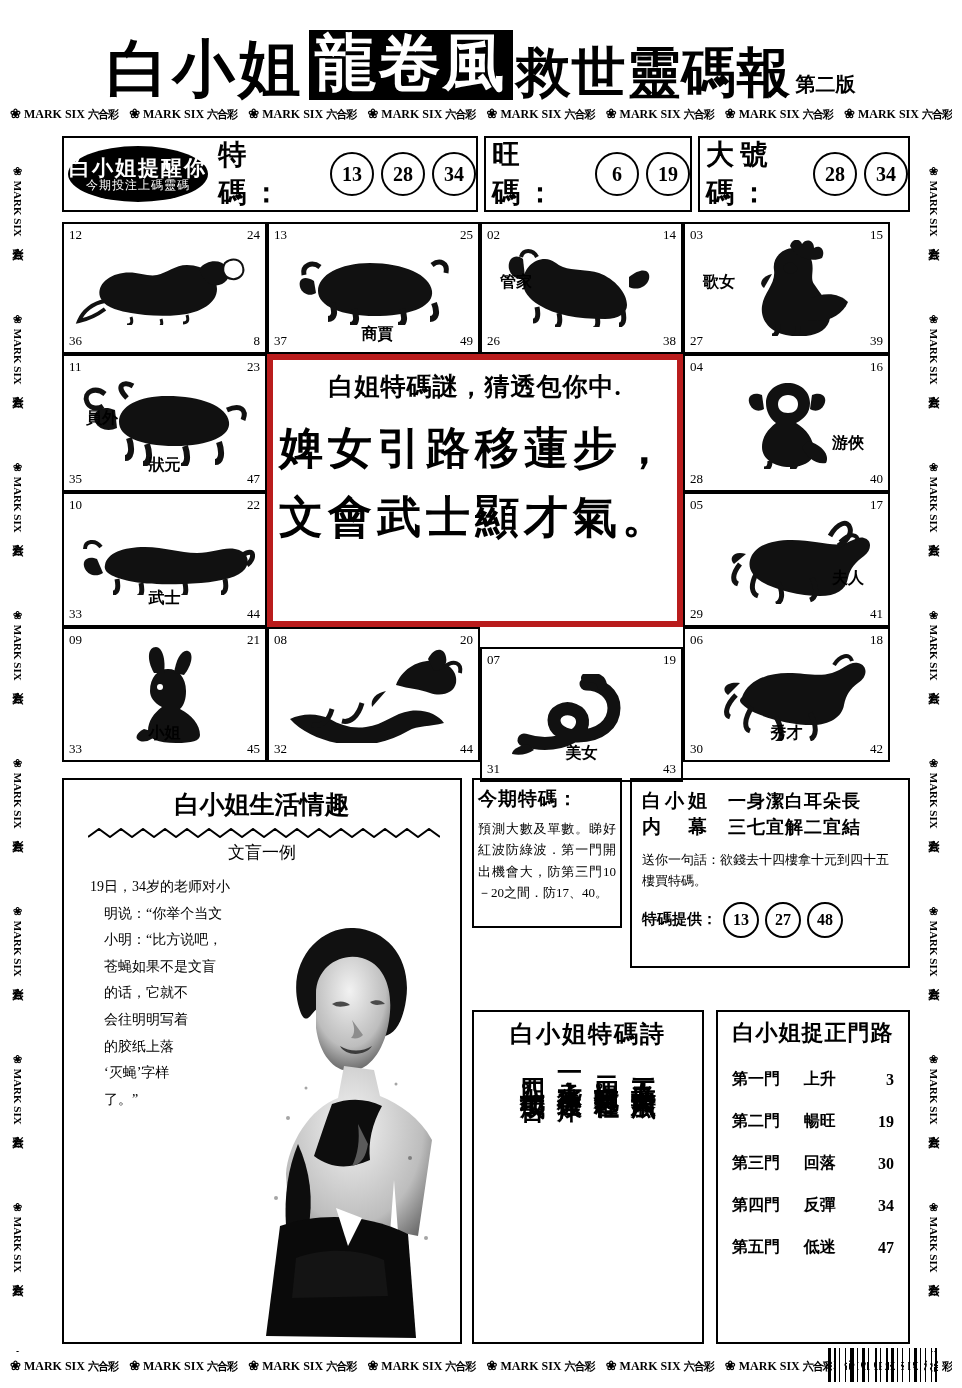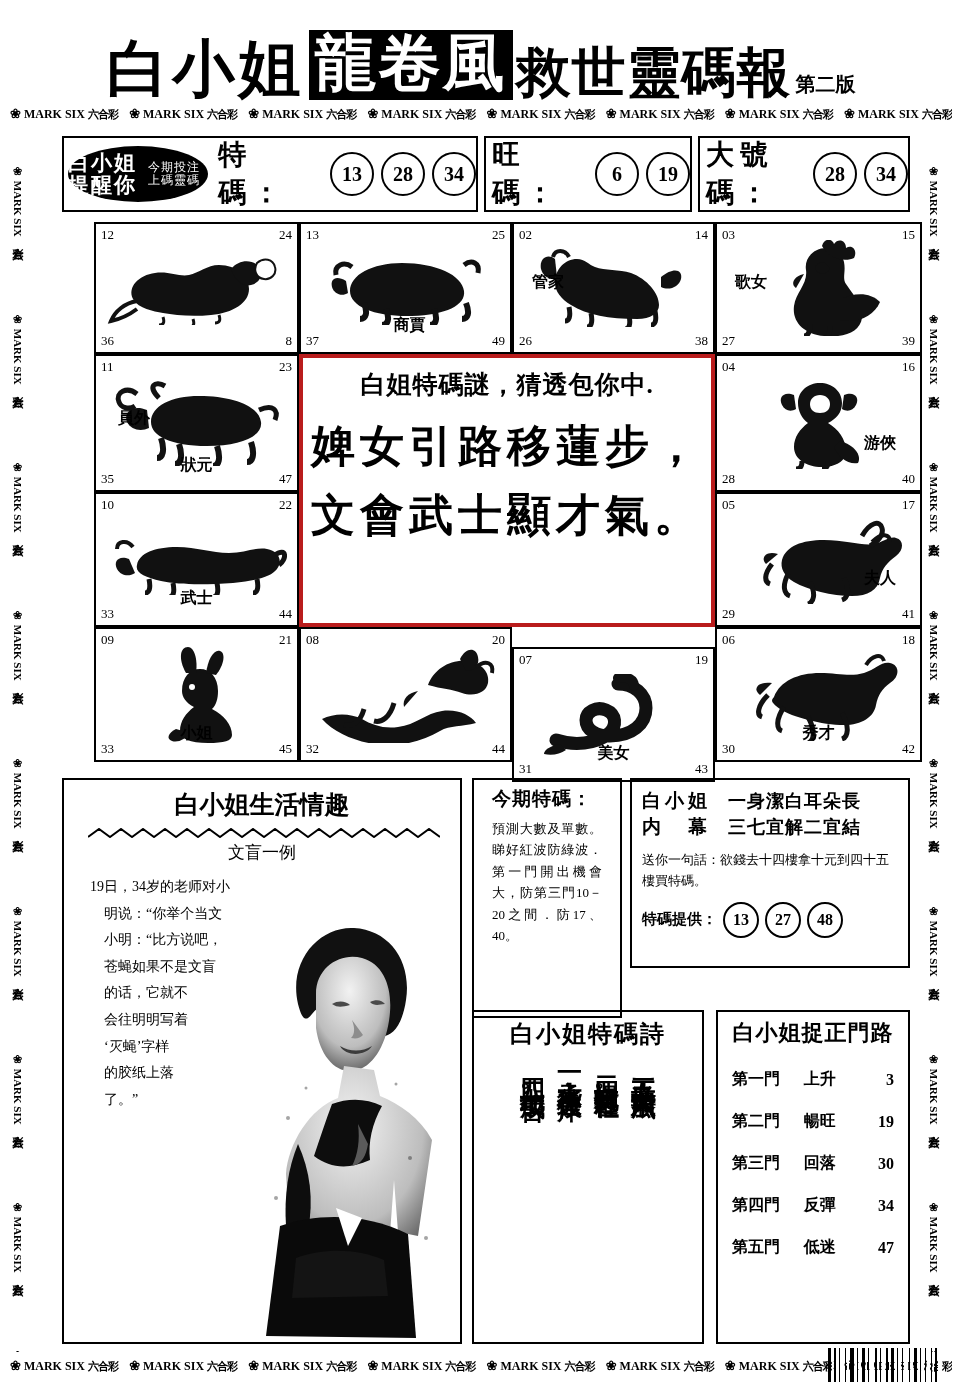--- a/index.html
+++ b/index.html
@@ -26,62 +26,62 @@
   .border-left{left:10px;}
   .border-right{left:926px;}
   .side-cell{writing-mode:vertical-rl;text-orientation:mixed;font-size:11px;font-weight:bold;font-family:"Liberation Serif",serif;height:148px;display:flex;align-items:center;justify-content:center;white-space:nowrap;}
 
   
   .topbar{position:absolute;left:62px;top:136px;width:848px;height:76px;display:flex;gap:6px;}
   .tb-box{border:2px solid #000;box-sizing:border-box;display:flex;align-items:center;}
   .tb1{width:416px;}
   .tb2{width:208px;}
   .tb3{width:212px;}
-  .blob{width:180px;height:56px;margin-left:4px;background:#000;border-radius:50%/50%;color:#fff;display:flex;flex-direction:row;align-items:center;justify-content:center;line-height:1.05;}
+  .blob{width:180px;height:56px;margin-left:4px;background:#000;border-radius:50%/50%;color:#fff;display:flex;flex-direction:column;align-items:center;justify-content:center;line-height:1.05;}
   .blob .l1{font-size:21px;font-weight:bold;letter-spacing:2px;}
   .blob .l2{font-size:12px;letter-spacing:1px;}
   .tb-label{font-size:28px;font-weight:bold;letter-spacing:6px;margin:0 6px 0 10px;}
   .balls{display:flex;gap:7px;align-items:center;}
   .ball{width:40px;height:40px;border:2px solid #000;border-radius:50%;display:flex;align-items:center;justify-content:center;font-size:20px;font-weight:bold;font-family:"Liberation Serif",serif;}
   .tb2 .tb-label,.tb3 .tb-label{margin-left:6px;}
 
   
-  .grid{position:absolute;left:62px;top:222px;width:828px;height:428px;margin-left:32px;}
+  .grid{position:absolute;left:62px;top:222px;width:828px;height:428px;}
   .cell{position:absolute;border:2px solid #000;box-sizing:border-box;}
   .cnum{position:absolute;font-size:13px;font-family:"Liberation Serif",serif;}
   .cnum.tl{left:5px;top:3px;}
   .cnum.tr{right:5px;top:3px;}
   .cnum.bl{left:5px;bottom:3px;}
   .cnum.br{right:5px;bottom:3px;}
   .cname{position:absolute;font-size:16px;font-weight:bold;font-family:"Liberation Serif",serif;}
   .animal{position:absolute;left:0;right:0;top:0;bottom:0;display:flex;align-items:center;justify-content:center;}
   .animal svg{display:block;}
 
   
-  .riddle{position:absolute;border:4px solid #b91c1c;box-sizing:border-box;display:flex;flex-direction:column;align-items:center;justify-content:flex-start;padding-top:10px;}
+  .riddle{position:absolute;border:6px solid #b91c1c;box-sizing:border-box;display:flex;flex-direction:column;align-items:center;justify-content:flex-start;padding-top:10px;}
   .riddle .head{font-size:25px;font-weight:bold;font-family:"Liberation Serif",serif;letter-spacing:1px;}
   .riddle .line{font-size:44px;font-weight:bold;font-family:"Liberation Serif",serif;letter-spacing:5px;margin-top:16px;}
   .riddle .line2{margin-top:10px;}
 
   
   .lower{position:absolute;left:62px;top:778px;width:848px;height:566px;}
 
   .lb{position:absolute;border:2px solid #000;box-sizing:border-box;}
 
   
   .life{left:0;top:0;width:400px;height:566px;overflow:hidden;}
   .life-title{text-align:center;font-size:25px;font-weight:bold;font-family:"Liberation Serif",serif;margin-top:8px;}
   .zig{height:10px;margin:2px 24px 0 24px;}
   .life-sub{text-align:center;font-size:17px;font-family:"Liberation Serif",serif;margin-top:8px;}
   .life-text{font-size:14px;font-family:"Liberation Serif",serif;line-height:1.9;padding:10px 14px 0 26px;width:210px;}
   .life-text p{margin:0;}
   .photo{position:absolute;right:10px;bottom:4px;width:210px;height:430px;}
 
   
-  .today{left:410px;top:0;width:150px;height:240px;padding:6px 18px;}
+  .today{left:410px;top:0;width:150px;height:150px;padding:6px 4px;}
   .today .t1{font-size:19px;font-weight:bold;font-family:"Liberation Serif",serif;letter-spacing:1px;}
   .today .t2{font-size:13px;font-family:"Liberation Serif",serif;line-height:1.65;margin-top:6px;text-align:justify;}
 
   
   .inside{left:568px;top:0;width:280px;height:190px;padding:8px 10px;}
   .ins-row{display:flex;align-items:baseline;font-family:"Liberation Serif",serif;}
   .ins-k{font-size:19px;font-weight:bold;letter-spacing:4px;width:86px;}
   .ins-v{font-size:18px;font-weight:bold;letter-spacing:1px;}
   .ins-note{font-size:13px;font-family:"Liberation Serif",serif;line-height:1.6;margin-top:10px;}
   .ins-prov{display:flex;align-items:center;gap:6px;margin-top:10px;}
@@ -279,21 +279,21 @@
             <path d="M30 30c-10-6-16-2-14 6 2 7 10 10 16 6" fill="#111"></path>
             <path d="M36 16c-8-6-18-2-16 8" fill="none" stroke="#111" stroke-width="5"></path>
             <path d="M150 52c4 10 2 16-4 16M118 58c4 10 2 16-4 16M70 58c4 10 2 16-4 16M48 52c4 10 2 16-4 16" stroke="#111" stroke-width="6" fill="none"></path>
             <path d="M148 14c8-6 16-2 14 8" fill="none" stroke="#111" stroke-width="5"></path>
           </svg>
         </div>
         <div class="cnum tl">13</div>
         <div class="cnum tr">25</div>
         <div class="cnum bl">37</div>
         <div class="cnum br">49</div>
-        <div class="cname" style="left:50%;transform:translateX(-50%);bottom:16px;padding-left:8px;">商賈</div>
+        <div class="cname" style="left:50%;transform:translateX(-50%);bottom:7px;padding-left:8px;">商賈</div>
       </div>
       <div class="cell" style="left: 418px; top: 0px; width: 203px; height: 132px;">
         <div class="animal">
           <svg width="170" height="78" viewBox="0 0 170 78">
             <path d="M26 34c0-14 10-24 22-24 8 0 12 6 18 8 10 4 24 2 36 6 16 6 28 20 28 32 0 8-8 14-22 14-28 0-50-4-66-14-10-6-16-14-16-22z" fill="#111"></path>
             <path d="M26 10c-8-6-16 0-14 10 2 8 10 12 16 8" fill="#111"></path>
             <path d="M40 8c-4-8-14-8-16 0" fill="none" stroke="#111" stroke-width="4"></path>
             <path d="M126 62c2 10 0 14-4 14M100 66c2 10 0 14-4 14M62 64c2 10 0 14-4 14M40 58c2 10 0 14-4 14" stroke="#111" stroke-width="5" fill="none"></path>
             <path d="M132 28c12-10 22-8 20 2-2 8-12 12-20 8" fill="#111"></path>
           </svg>
@@ -466,22 +466,22 @@
         </svg>
       </div>
       <div class="life-sub">文盲一例</div>
       <div class="life-text" id="life-text">
           <p style="text-indent: 0px;">19日，34岁的老师对小</p>
           <p style="text-indent: 14px;">明说：“你举个当文</p>
           <p style="text-indent: 14px;">小明：“比方说吧，</p>
           <p style="text-indent: 14px;">苍蝇如果不是文盲</p>
           <p style="text-indent: 14px;">的话，它就不</p>
           <p style="text-indent: 14px;">会往明明写着</p>
+          <p style="text-indent: 14px;">的胶纸上落</p>
           <p style="text-indent: 14px;">‘灭蝇’字样</p>
-          <p style="text-indent: 14px;">的胶纸上落</p>
           <p style="text-indent: 14px;">了。”</p>
         </div>
       <div class="photo">
         <svg width="210" height="430" viewBox="0 0 210 430">
           <defs>
             <radialGradient id="sk" cx="45%" cy="30%" r="70%">
               <stop offset="0%" stop-color="#f2f2f2"></stop>
               <stop offset="70%" stop-color="#bdbdbd"></stop>
               <stop offset="100%" stop-color="#6b6b6b"></stop>
             </radialGradient>

